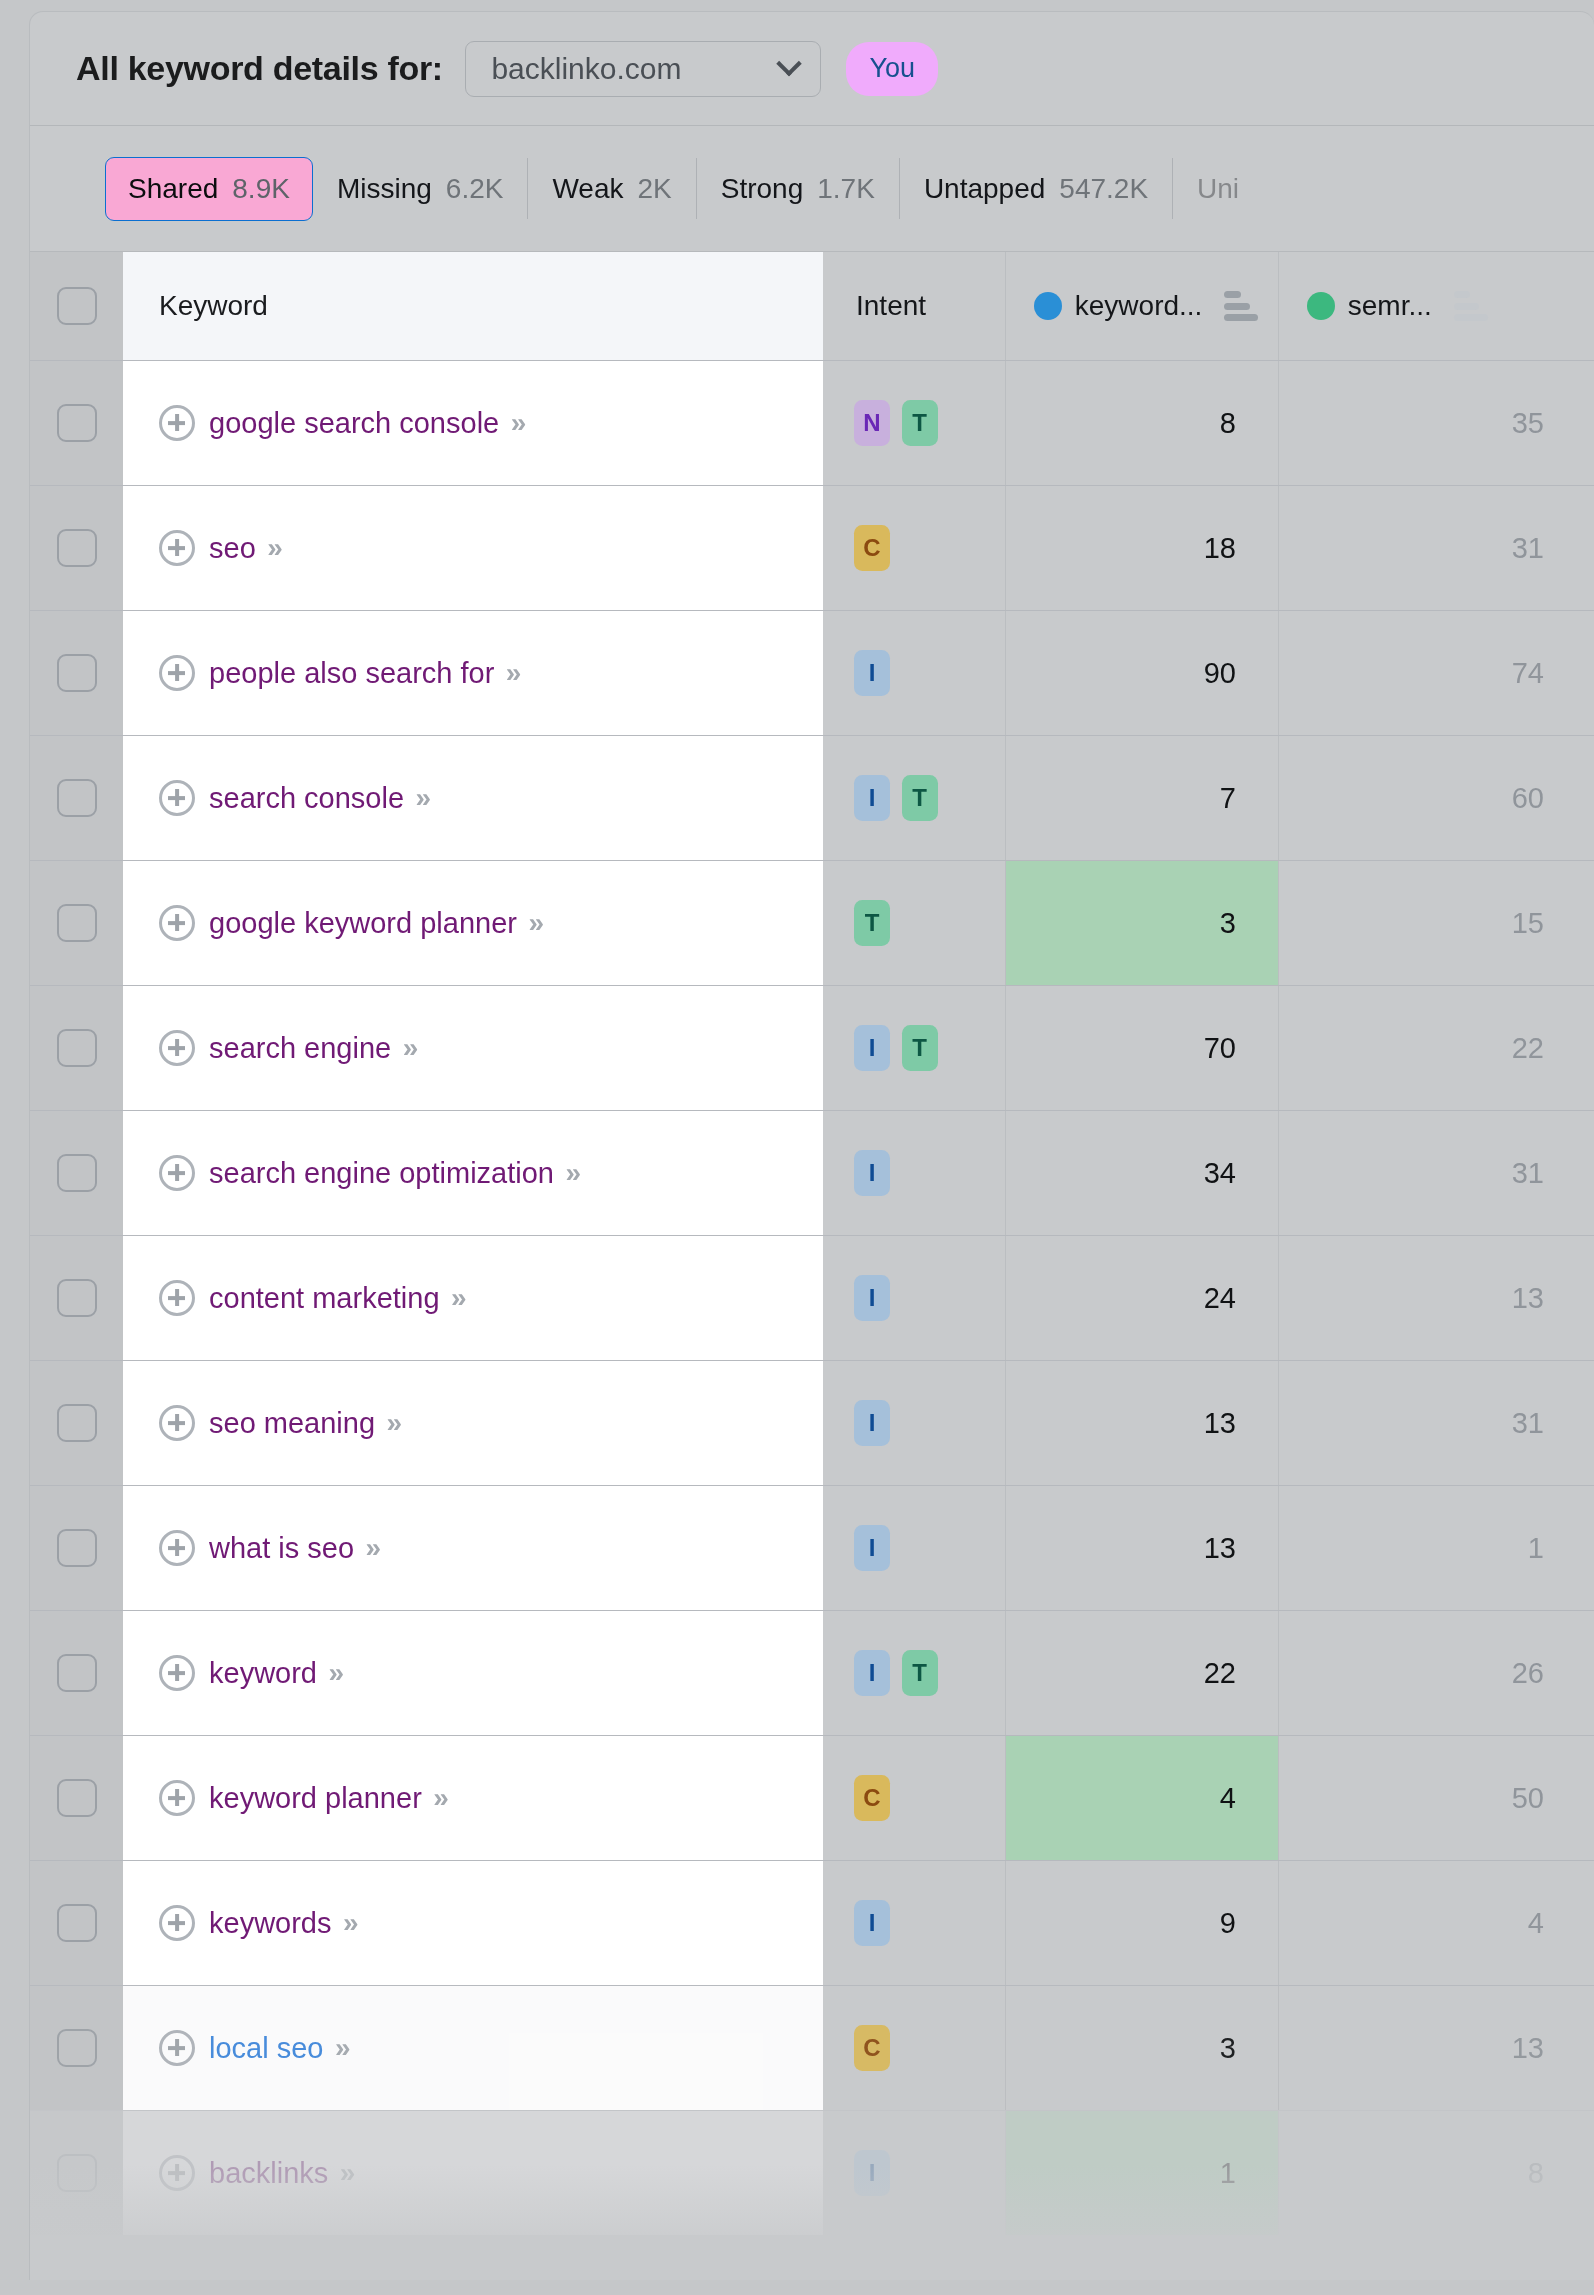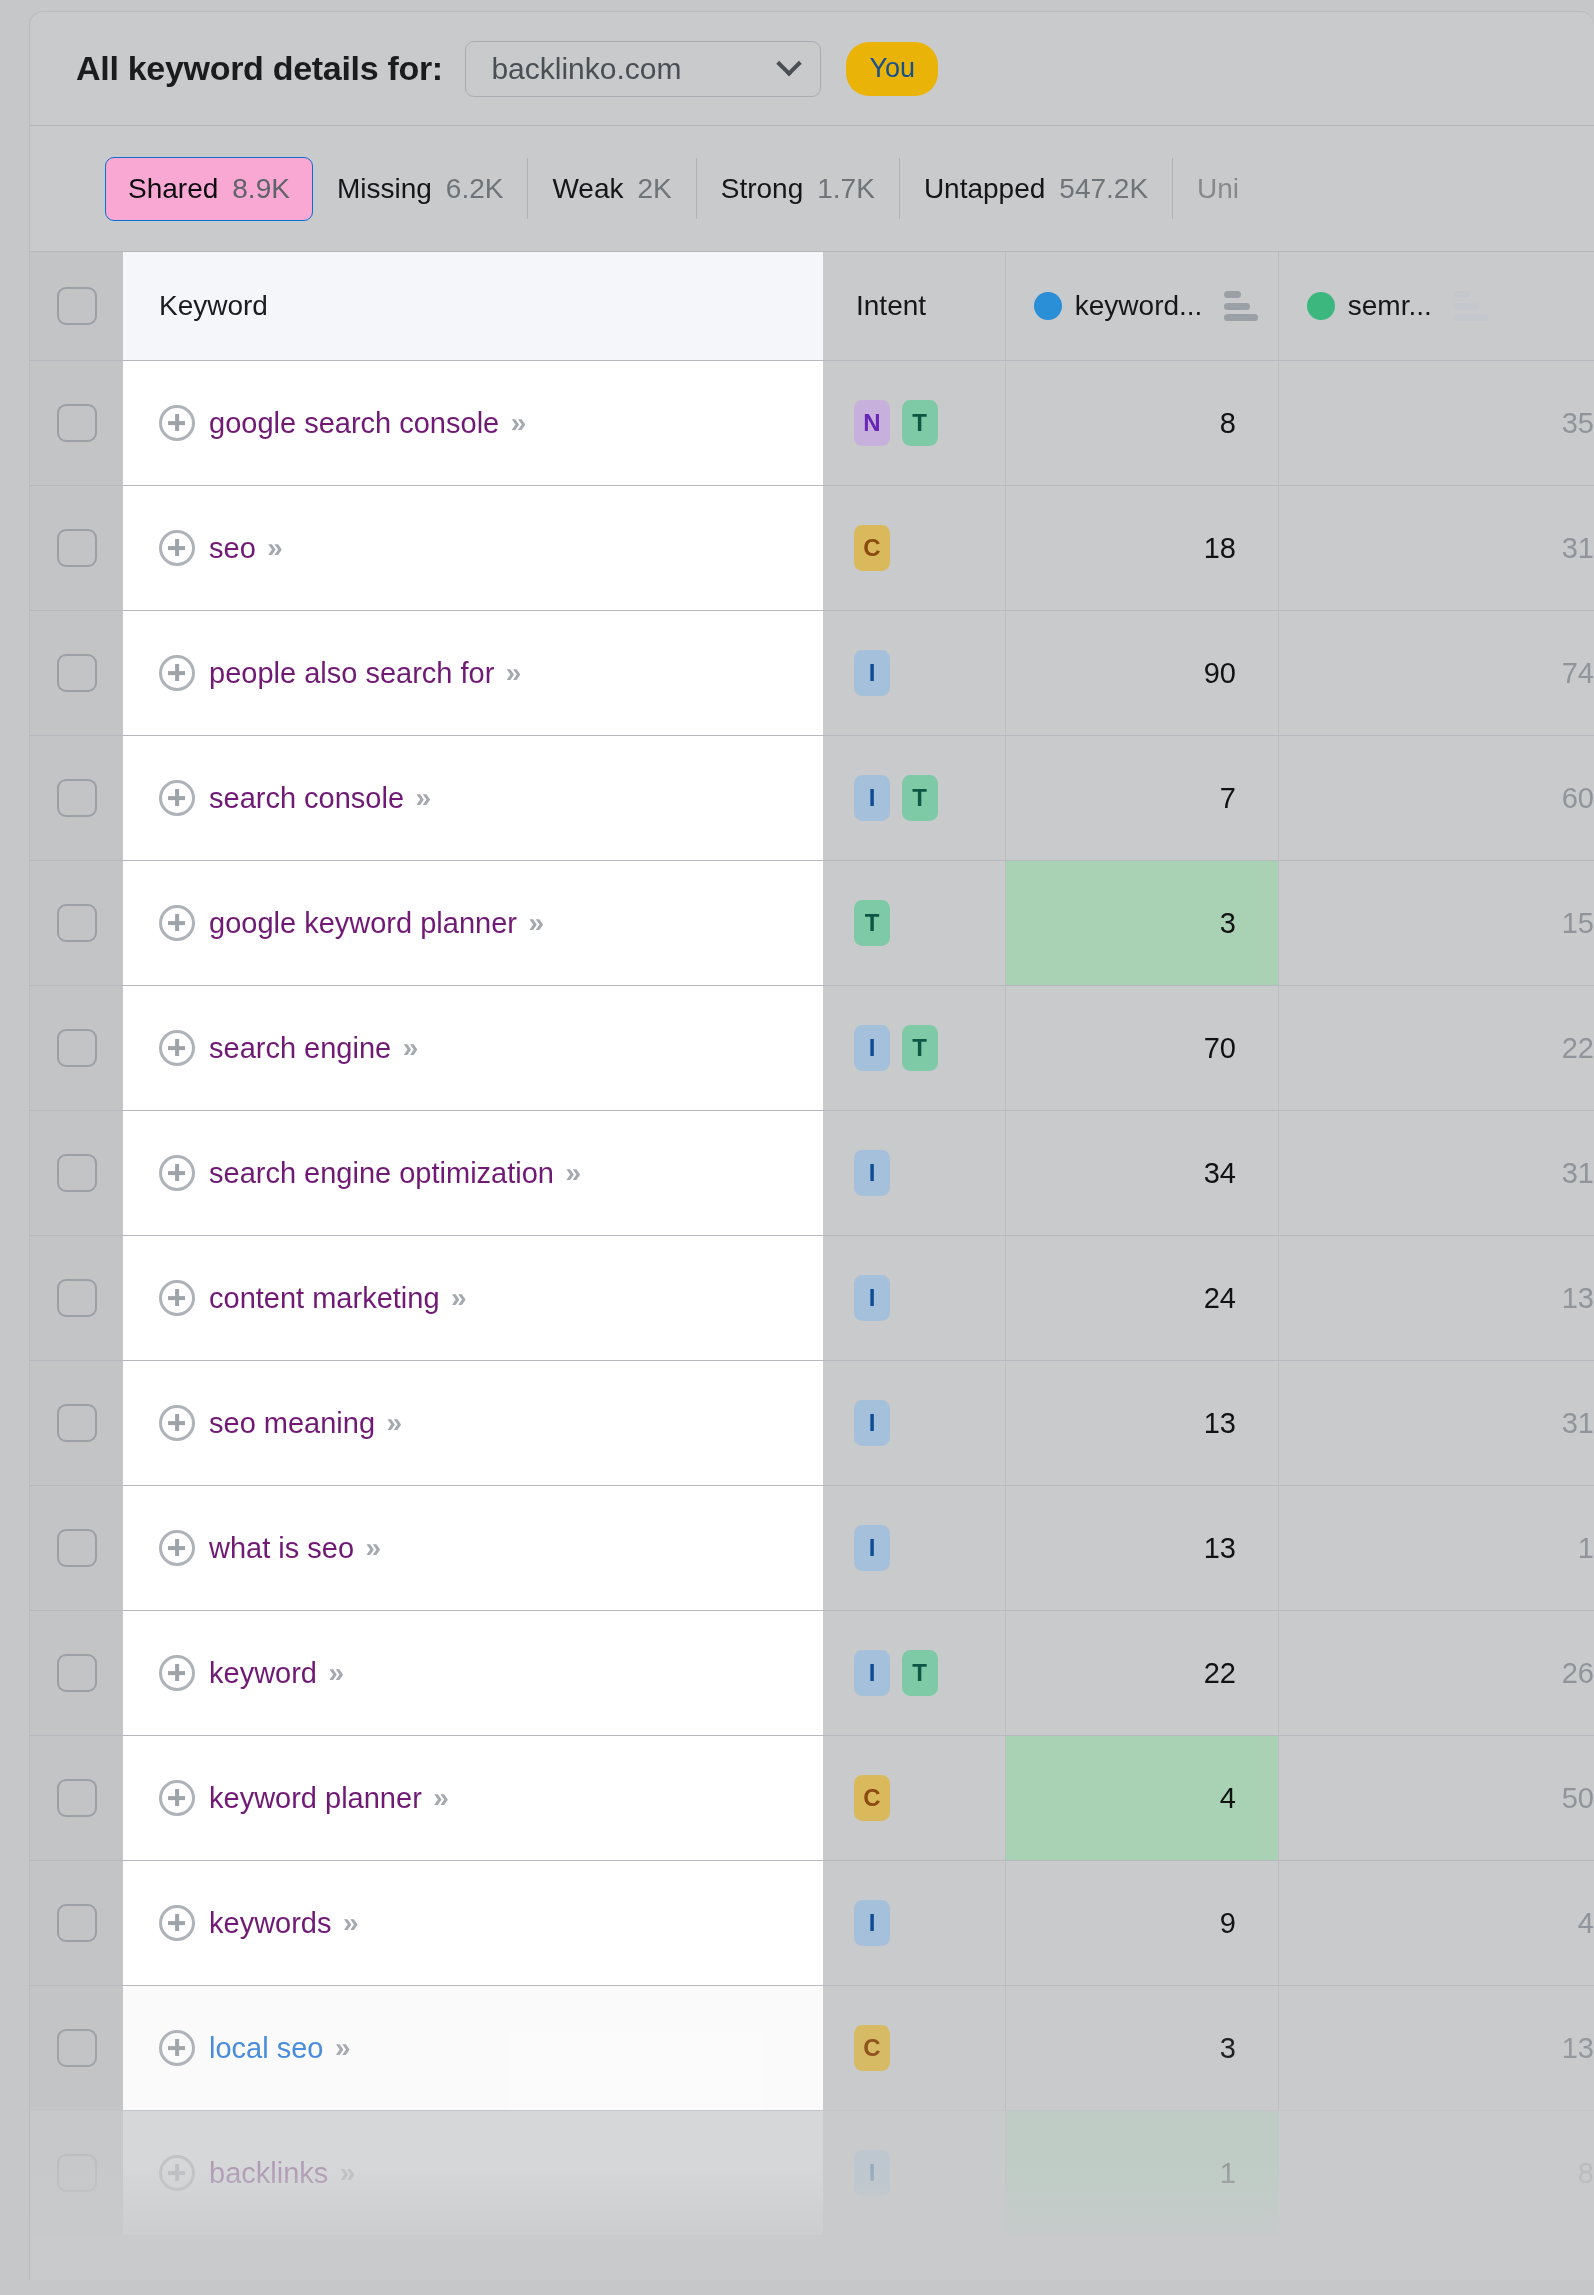--- a/index.html
+++ b/index.html
@@ -65,21 +65,21 @@
     width: 18px; height: 18px;
     border-right: 4.5px solid #4a4f55;
     border-bottom: 4.5px solid #4a4f55;
     transform: rotate(45deg) translate(-3.8px,-3.8px);
   }
   #you-badge {
     margin-left: 25.5px;
     height: 54px;
     padding: 0 23px;
     border-radius: 23px;
-    background: #eab308;
+    background: #f0abfc;
     display: flex;
     align-items: center;
     justify-content: center;
   }
   #you-badge span {
     font-size: 27px;
     color: #17508f;
     white-space: nowrap;
   }
 
@@ -163,20 +163,21 @@
     justify-content: flex-end;
     padding-right: 42px;
     position: relative;
     border-right: 1.3px solid #bbbec1;
   }
   .c-num2 {
     flex: 1 1 auto;
     display: flex;
     align-items: center;
     justify-content: flex-end;
+    padding-right: 50px;
     position: relative;
   }
 
   
   #hrow { height: 108px; }
   #hrow .c-check { background: #c2c4c6; }
   #hrow .c-kw {
     background: #f4f6f9;
     font-size: 28px;
     color: #1a1c1f;

